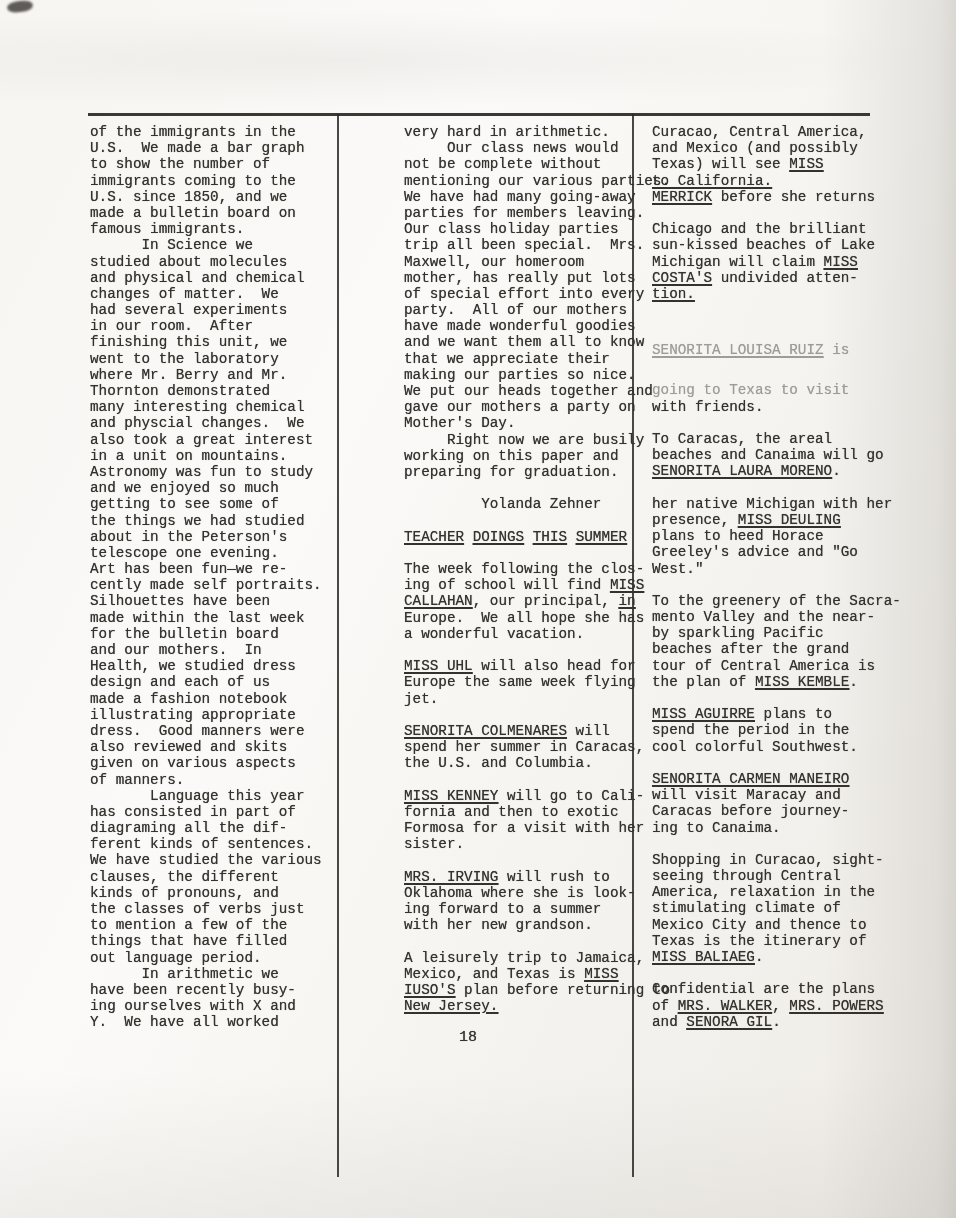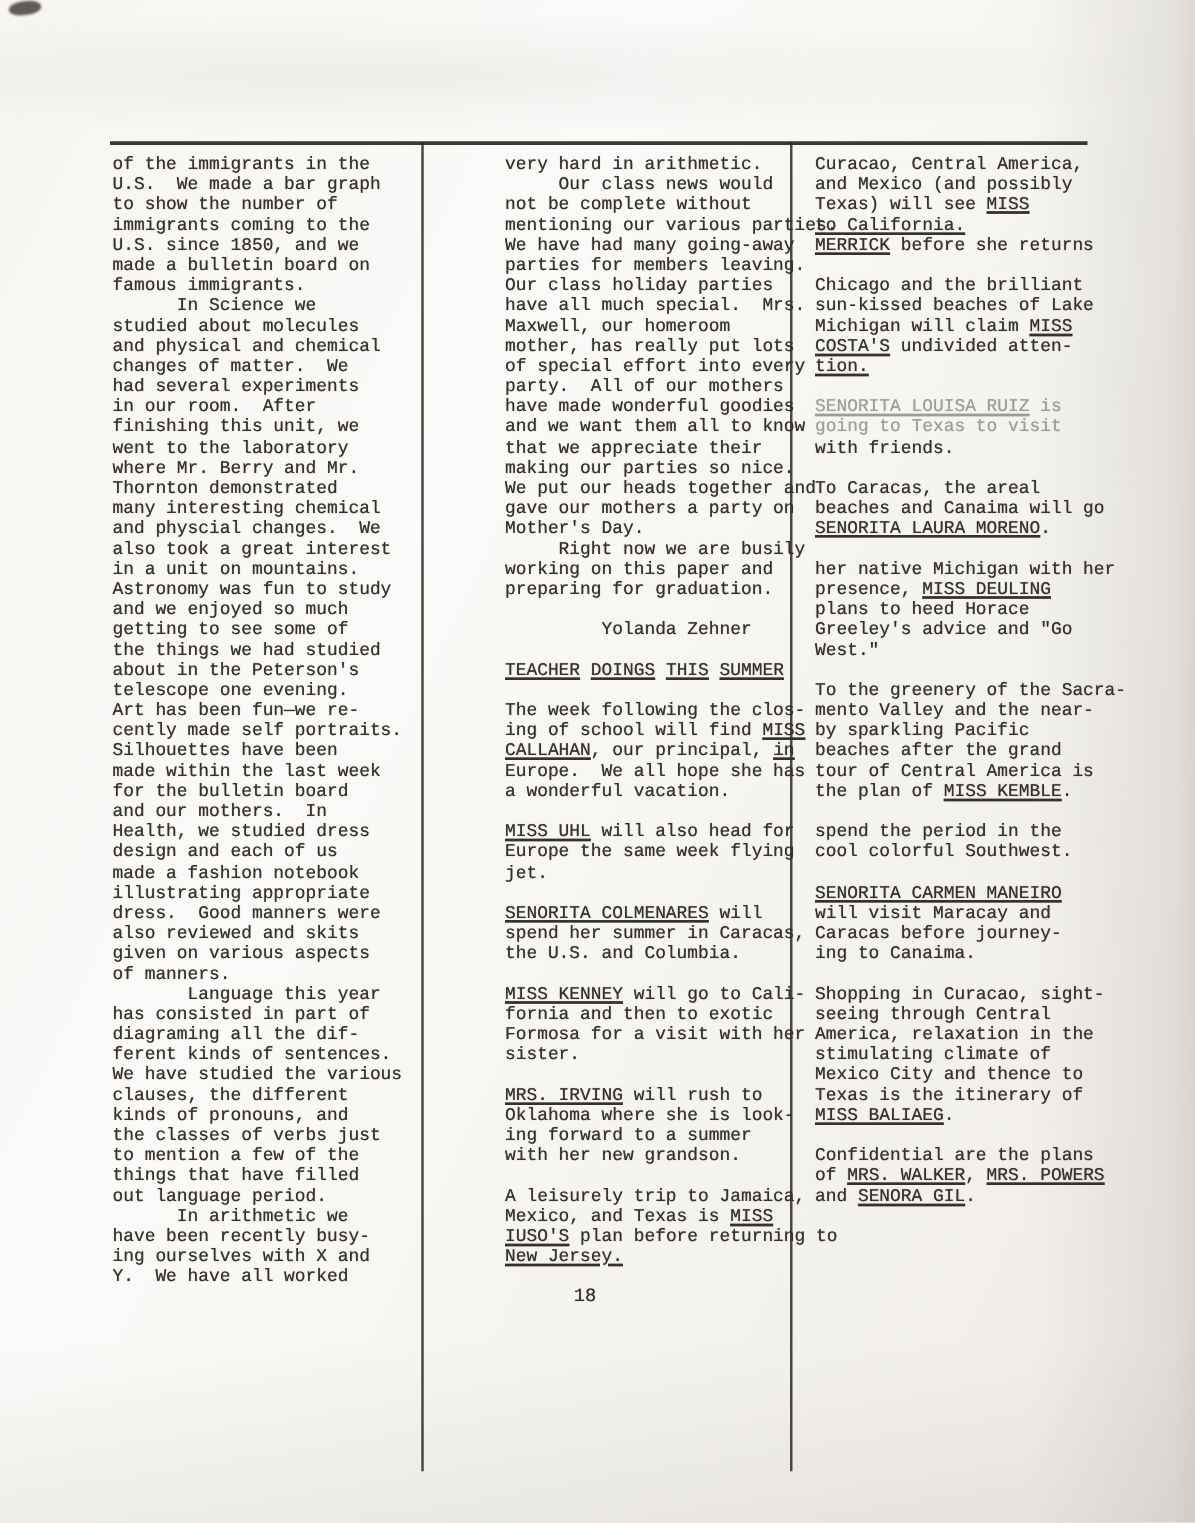--- a/index.html
+++ b/index.html
@@ -38,21 +38,21 @@
     white-space:pre;
     height:16.2px;line-height:16.2px;
     font-size:14.3px;
     text-shadow:0 0 0.7px rgba(53,50,46,.75);
   }
   .tl .u{
     text-decoration:underline;
     text-decoration-thickness:1.5px;
     text-underline-offset:2px;
   }
-  .tl.faded{opacity:.45;}
+  .tl.faded{opacity:.45;margin-top:24px;}
   .page-number{
     position:absolute;left:459px;top:1029px;
     font-size:15px;line-height:17px;
     text-shadow:0 0 0.7px rgba(53,50,46,.75);
   }
 </style>
 </head>
 <body>
 
 <div class="page">
@@ -120,21 +120,21 @@
       <div class="tl">Y.  We have all worked</div>
     </div>
   <div class="col col2">
       <div class="tl">very hard in arithmetic.</div>
       <div class="tl">     Our class news would</div>
       <div class="tl">not be complete without</div>
       <div class="tl">mentioning our various parties.</div>
       <div class="tl">We have had many going-away</div>
       <div class="tl">parties for members leaving.</div>
       <div class="tl">Our class holiday parties</div>
-      <div class="tl">have all much special.  Mrs.</div>
+      <div class="tl">trip all been special.  Mrs.</div>
       <div class="tl">Maxwell, our homeroom</div>
       <div class="tl">mother, has really put lots</div>
       <div class="tl">of special effort into every</div>
       <div class="tl">party.  All of our mothers</div>
       <div class="tl">have made wonderful goodies</div>
       <div class="tl">and we want them all to know</div>
       <div class="tl">that we appreciate their</div>
       <div class="tl">making our parties so nice.</div>
       <div class="tl">We put our heads together and</div>
       <div class="tl">gave our mothers a party on</div>
@@ -203,20 +203,21 @@
       <div class="tl">Greeley's advice and "Go</div>
       <div class="tl">West."</div>
       <div class="tl">&nbsp;</div>
       <div class="tl">To the greenery of the Sacra-</div>
       <div class="tl">mento Valley and the near-</div>
       <div class="tl">by sparkling Pacific</div>
       <div class="tl">beaches after the grand</div>
       <div class="tl">tour of Central America is</div>
       <div class="tl"><span>the plan of </span><span class="u">MISS KEMBLE</span><span>.</span></div>
       <div class="tl">&nbsp;</div>
+      <div class="tl"><span class="u">MISS AGUIRRE</span><span> plans to</span></div>
       <div class="tl">spend the period in the</div>
       <div class="tl">cool colorful Southwest.</div>
       <div class="tl">&nbsp;</div>
       <div class="tl"><span class="u">SENORITA CARMEN MANEIRO</span></div>
       <div class="tl">will visit Maracay and</div>
       <div class="tl">Caracas before journey-</div>
       <div class="tl">ing to Canaima.</div>
       <div class="tl">&nbsp;</div>
       <div class="tl">Shopping in Curacao, sight-</div>
       <div class="tl">seeing through Central</div>

